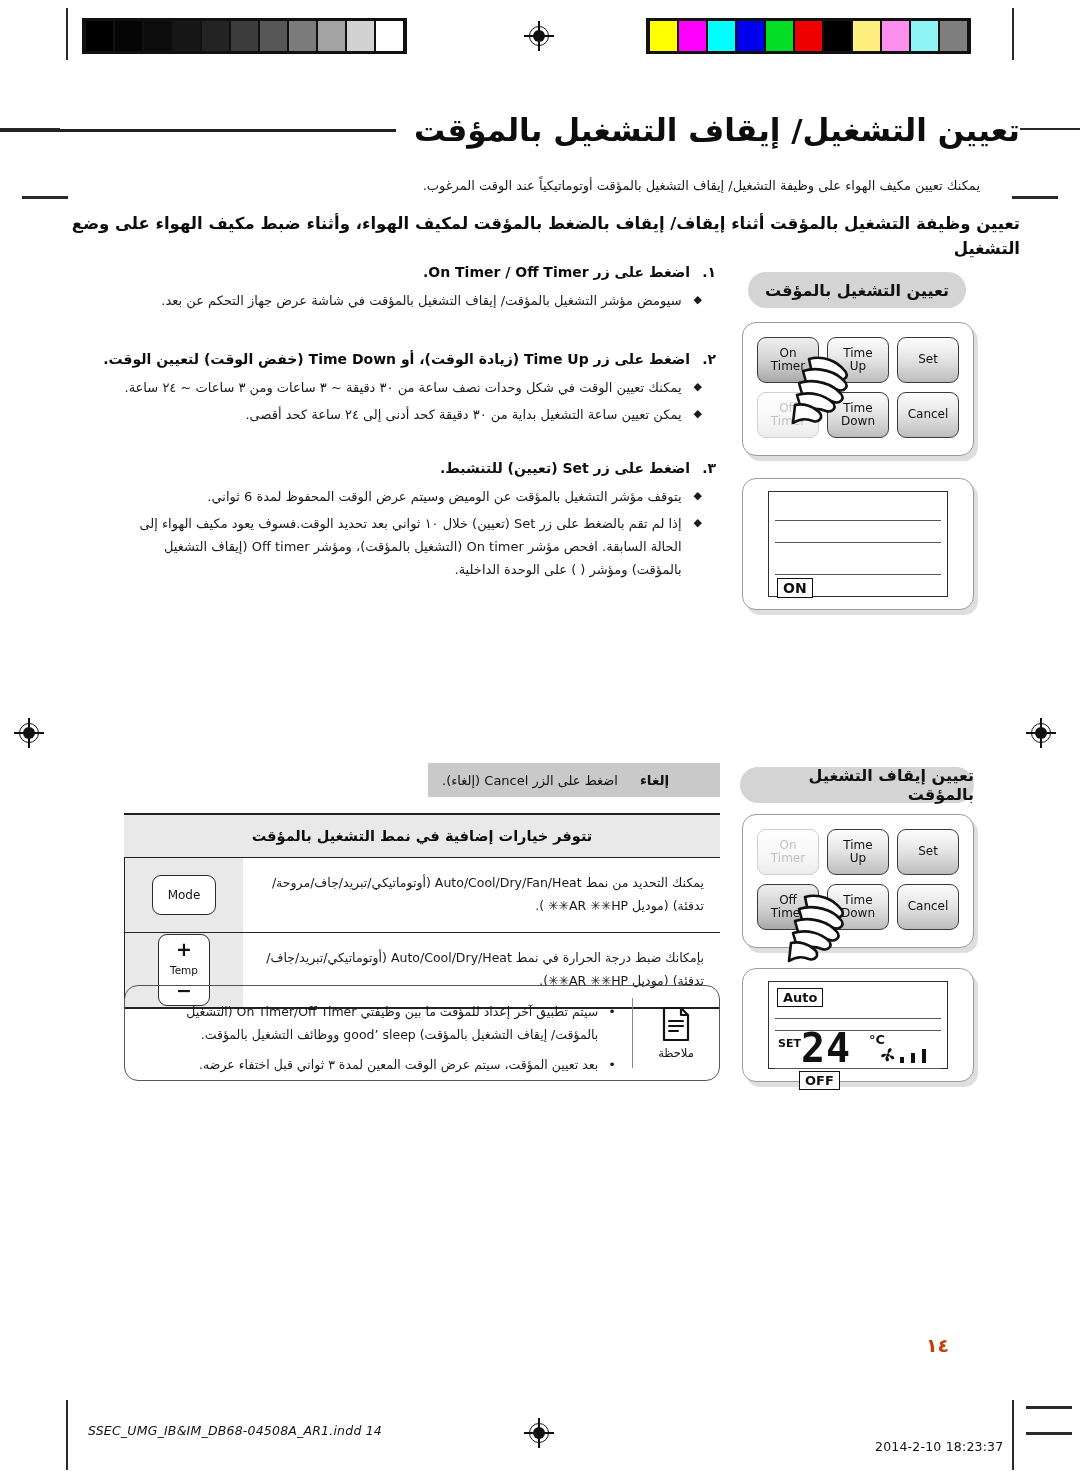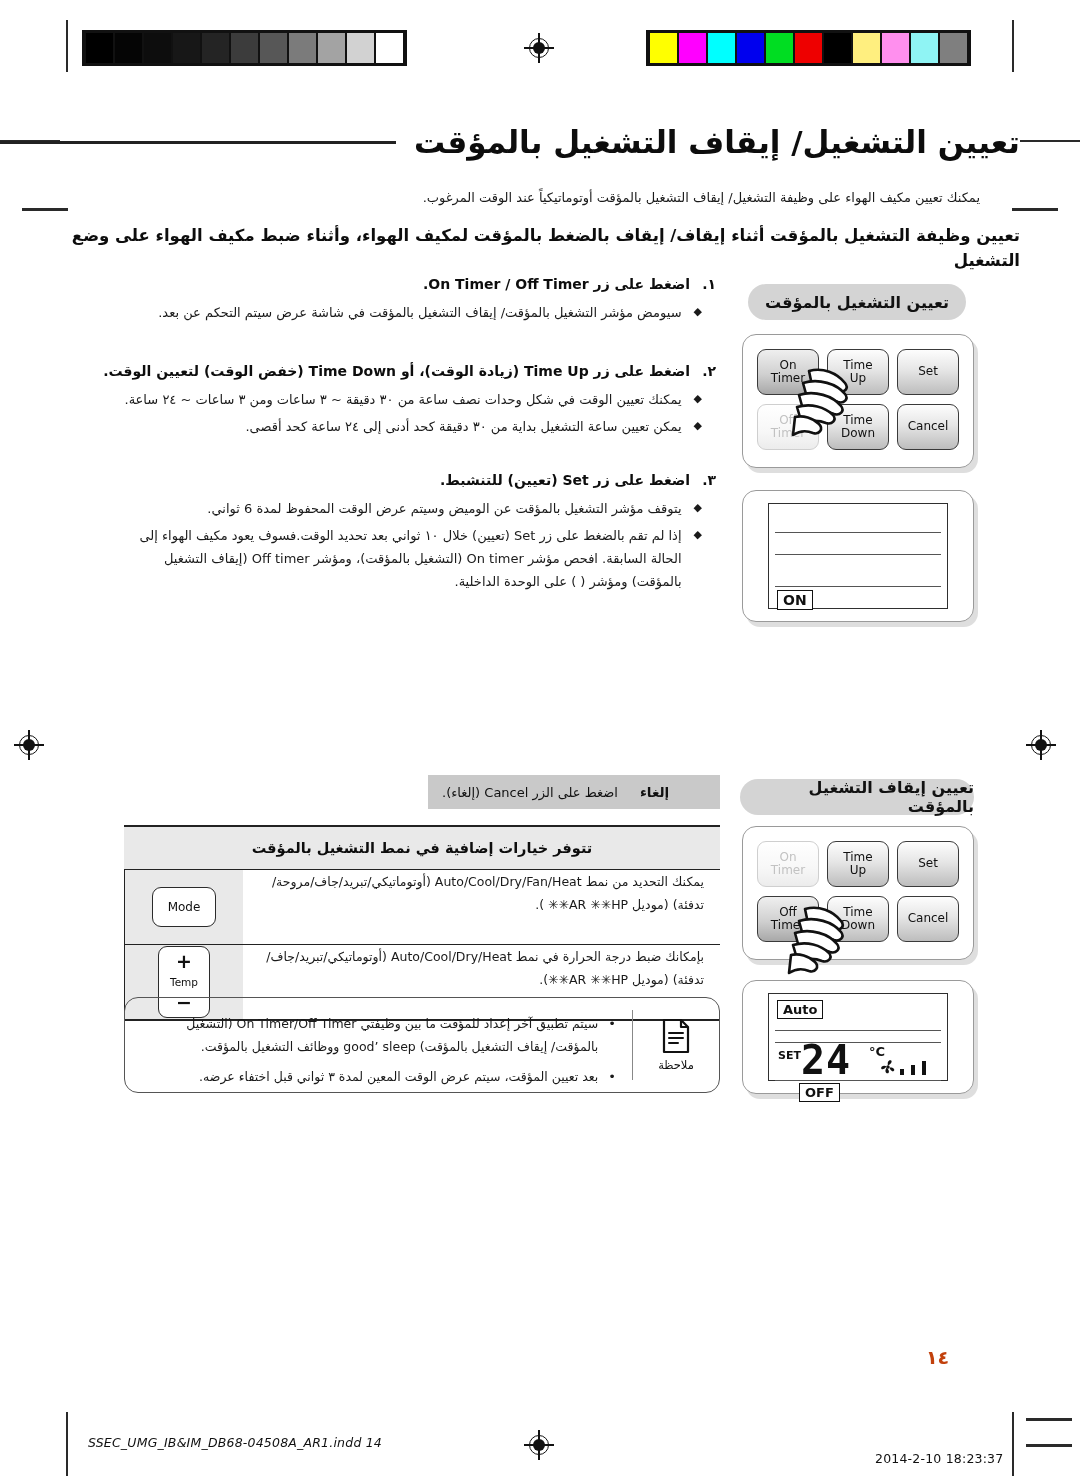--- a/index.html
+++ b/index.html
@@ -12,21 +12,21 @@
   .reg:before,.reg:after{content:"";position:absolute;}
   .reg .ring{position:absolute;left:5px;top:5px;width:20px;height:20px;border:1.5px solid #111;border-radius:50%;box-sizing:border-box;}
   .reg .dot{position:absolute;left:9px;top:9px;width:12px;height:12px;background:#111;border-radius:50%;}
   .reg .hz{position:absolute;left:0;top:14px;width:30px;height:1.5px;background:#111;}
   .reg .vt{position:absolute;left:14px;top:0;width:1.5px;height:30px;background:#111;}
 
   .swatchbar{position:absolute;display:flex;border:3px solid #111;background:#111;height:36px;box-sizing:border-box;}
   .swatchbar .sw{width:27px;height:100%;margin:0 1px;}
 
   
-  .page{position:absolute;left:0;top:12px;width:1080px;height:1404px;}
+  .page{position:absolute;left:0;top:0;width:1080px;height:1404px;}
 
   .title-row{position:absolute;right:60px;top:112px;width:960px;display:flex;
              align-items:center;justify-content:flex-end;gap:18px;}
   .title-rule{flex:0 0 430px;height:3px;background:#222;}
   .title{font-weight:bold;font-size:31px;letter-spacing:0;direction:rtl;
          white-space:nowrap;color:#0d0d0d;}
 
   .lede{position:absolute;right:100px;top:178px;width:880px;text-align:right;
         direction:rtl;font-size:13px;color:#1a1a1a;}
 
@@ -84,21 +84,21 @@
 
   .tbl{position:absolute;border-top:2.5px solid #222;box-sizing:border-box;}
   .tbl-head{background:#e9e9e9;height:42px;display:flex;align-items:center;
             justify-content:center;direction:rtl;font-size:14.5px;font-weight:bold;
             border-bottom:1.6px solid #222;color:#0d0d0d;}
   .tbl-row{display:flex;flex-direction:row;border-bottom:1.6px solid #222;min-height:74px;}
   .tbl-row:last-child{border-bottom:2.5px solid #222;}
   .cell-btn{flex:0 0 118px;background:#e9e9e9;display:flex;align-items:center;
             justify-content:center;border-left:1.6px solid #222;}
   .cell-txt{flex:1 1 auto;direction:rtl;text-align:right;font-size:12.5px;
-            line-height:1.85;padding:0 16px;color:#1a1a1a;}
+            line-height:1.85;padding:13px 16px;color:#1a1a1a;}
   .btn-mode{border:1.6px solid #2b2b2b;border-radius:9px;background:#fff;
             width:62px;height:38px;display:flex;align-items:center;justify-content:center;
             font-size:12px;color:#111;}
   .btn-temp{border:1.6px solid #2b2b2b;border-radius:9px;background:#fff;width:52px;height:72px;
             display:flex;flex-direction:column;align-items:center;justify-content:space-around;
             font-size:12px;color:#111;padding:4px 0;box-sizing:border-box;}
   .btn-temp .pm{font-size:19px;line-height:.8;font-weight:bold;}
   .btn-temp .lb{font-size:10.5px;}
 
   .note{position:absolute;border:1.6px solid #555;border-radius:14px;box-sizing:border-box;
@@ -195,21 +195,21 @@
   <div class="steps">
 
     <div class="step">
       <div class="step-head">
         <span class="step-num">١.</span>
         <span class="step-title"><span>اضغط على زر </span><span class="ltr">On Timer / Off Timer</span><span>.</span></span>
       </div>
       <div class="bullets">
         <div class="bullet">
           <span class="mark">◆</span>
-          <span class="txt">سيومض مؤشر التشغيل بالمؤقت/ إيقاف التشغيل بالمؤقت في شاشة عرض سيتم التحكم عن بعد.</span>
+          <span class="txt">سيومض مؤشر التشغيل بالمؤقت/ إيقاف التشغيل بالمؤقت في شاشة عرض جهاز التحكم عن بعد.</span>
         </div>
       </div>
     </div>
 
     <div class="gap-a"></div>
 
     <div class="step">
       <div class="step-head">
         <span class="step-num">٢.</span>
         <span class="step-title">اضغط على زر Time Up (زيادة الوقت)، أو Time Down (خفض الوقت) لتعيين الوقت.</span>

